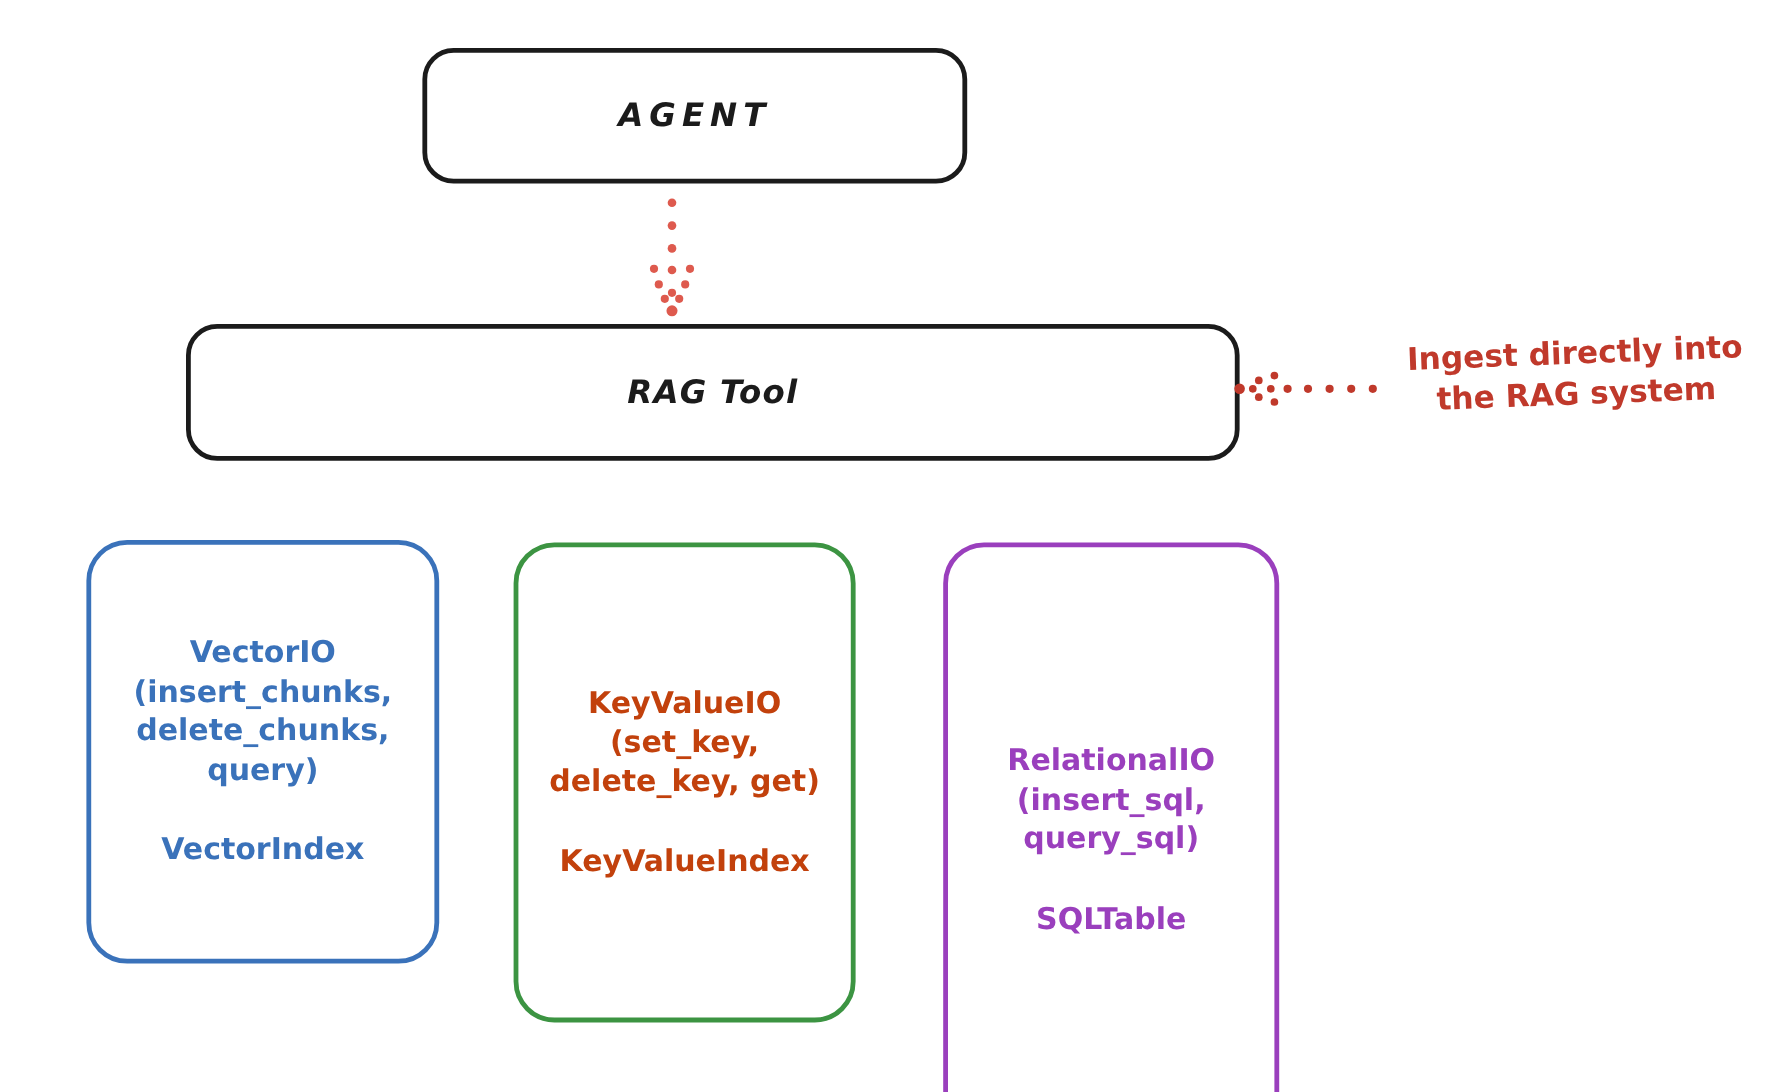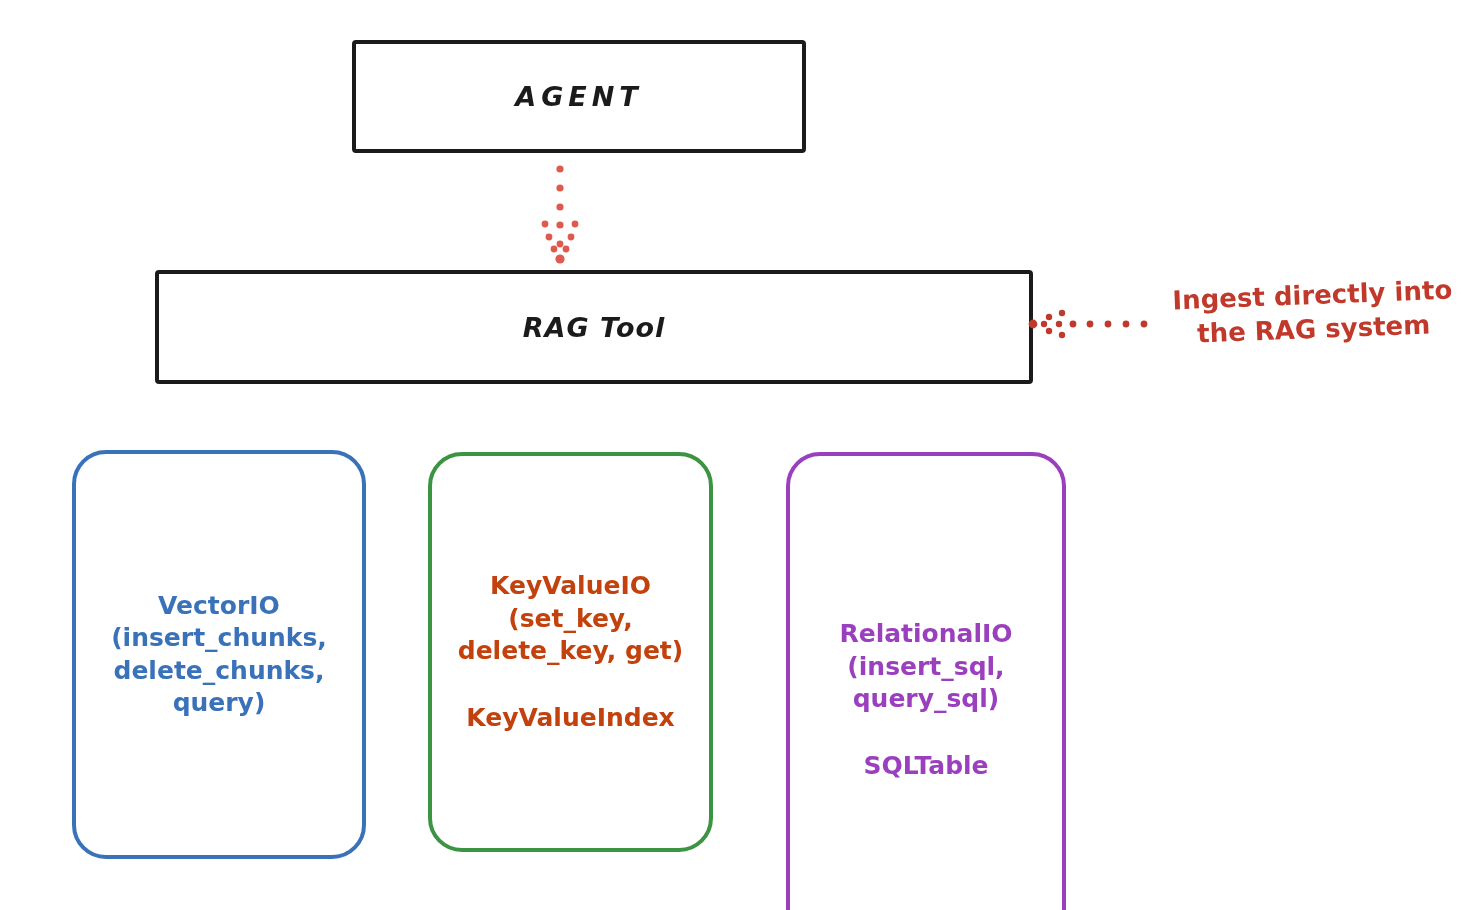--- a/index.html
+++ b/index.html
@@ -30,21 +30,21 @@
     flex-direction: column;
     align-items: center;
     justify-content: center;
     background: #ffffff;
     text-align: center;
   }
 
   
   .node-dark {
     border: 4px solid #1b1b1b;
-    border-radius: 4px;
+    border-radius: 26px;
   }
   .node-dark .node-title {
     font-family: "DejaVu Sans", sans-serif;
     color: #1b1b1b;
     font-style: italic;
     font-weight: 600;
     letter-spacing: 2px;
   }
 
   #agent-box {
@@ -87,21 +87,21 @@
   .leaf-api { font-size: 25px; }
   .leaf-index {
     font-size: 25px;
     margin-top: 34px;
   }
 
   #vector-box {
     left: 72px;
     top: 450px;
     width: 294px;
-    height: 409px;
+    height: 353px;
     border-color: #3a72ba;
   }
   #vector-box .leaf-api,
   #vector-box .leaf-index { color: #3a72ba; }
 
   #keyvalue-box {
     left: 428px;
     top: 452px;
     width: 285px;
     height: 400px;
@@ -209,20 +209,21 @@
 </svg>
 
 <div id="ingest-annotation">Ingest directly into
 the RAG system</div>
 
 <div class="node node-leaf" id="vector-box">
   <div class="leaf-api">VectorIO
 (insert_chunks,
 delete_chunks,
 query)</div>
+  <div class="leaf-index">VectorIndex</div>
 </div>
 
 <div class="node node-leaf" id="keyvalue-box">
   <div class="leaf-api">KeyValueIO
 (set_key,
 delete_key, get)</div>
   <div class="leaf-index">KeyValueIndex</div>
 </div>
 
 <div class="node node-leaf" id="relational-box">

